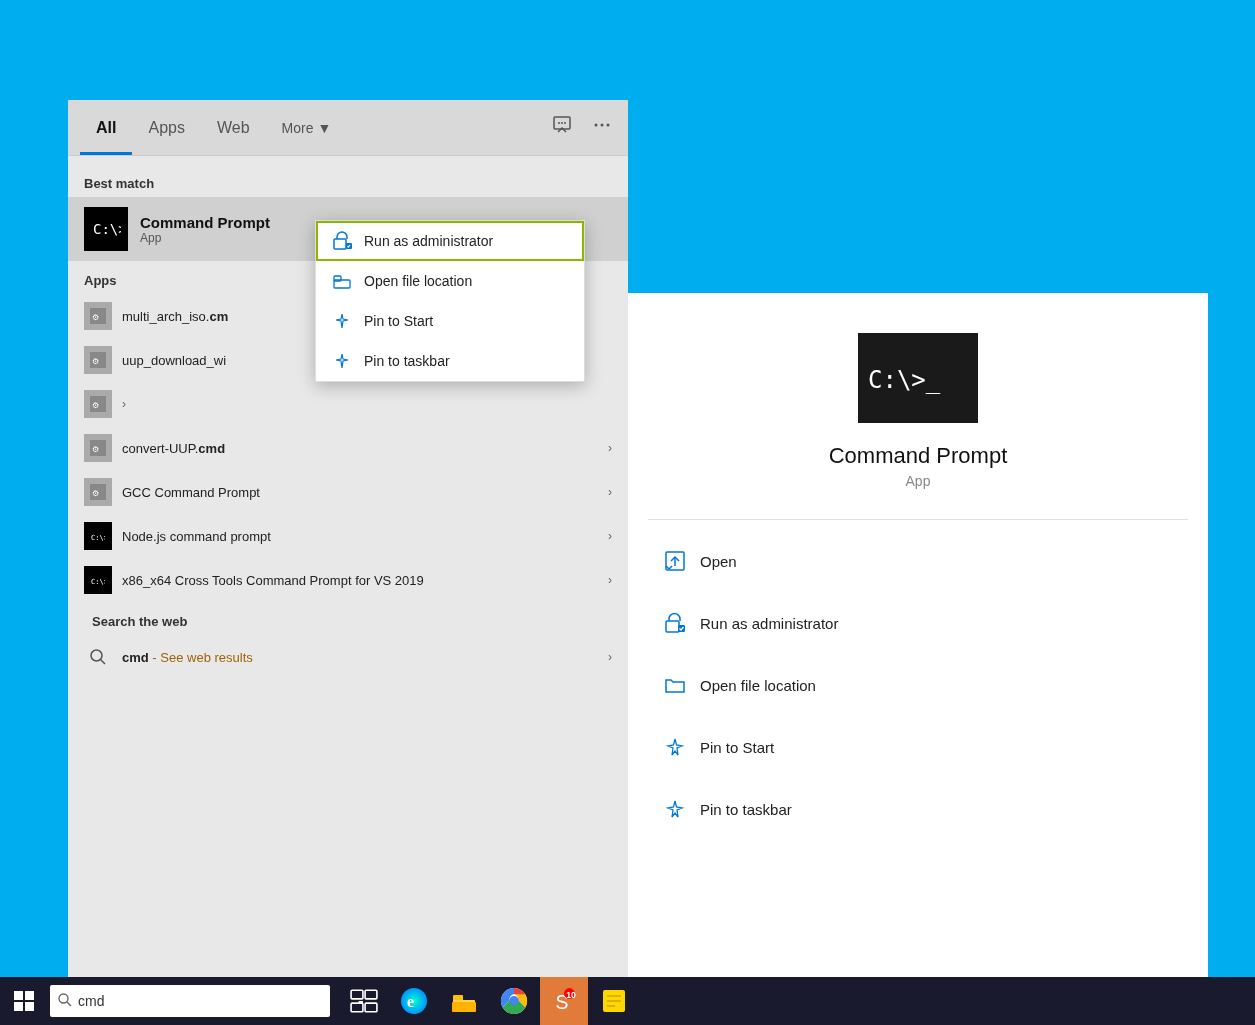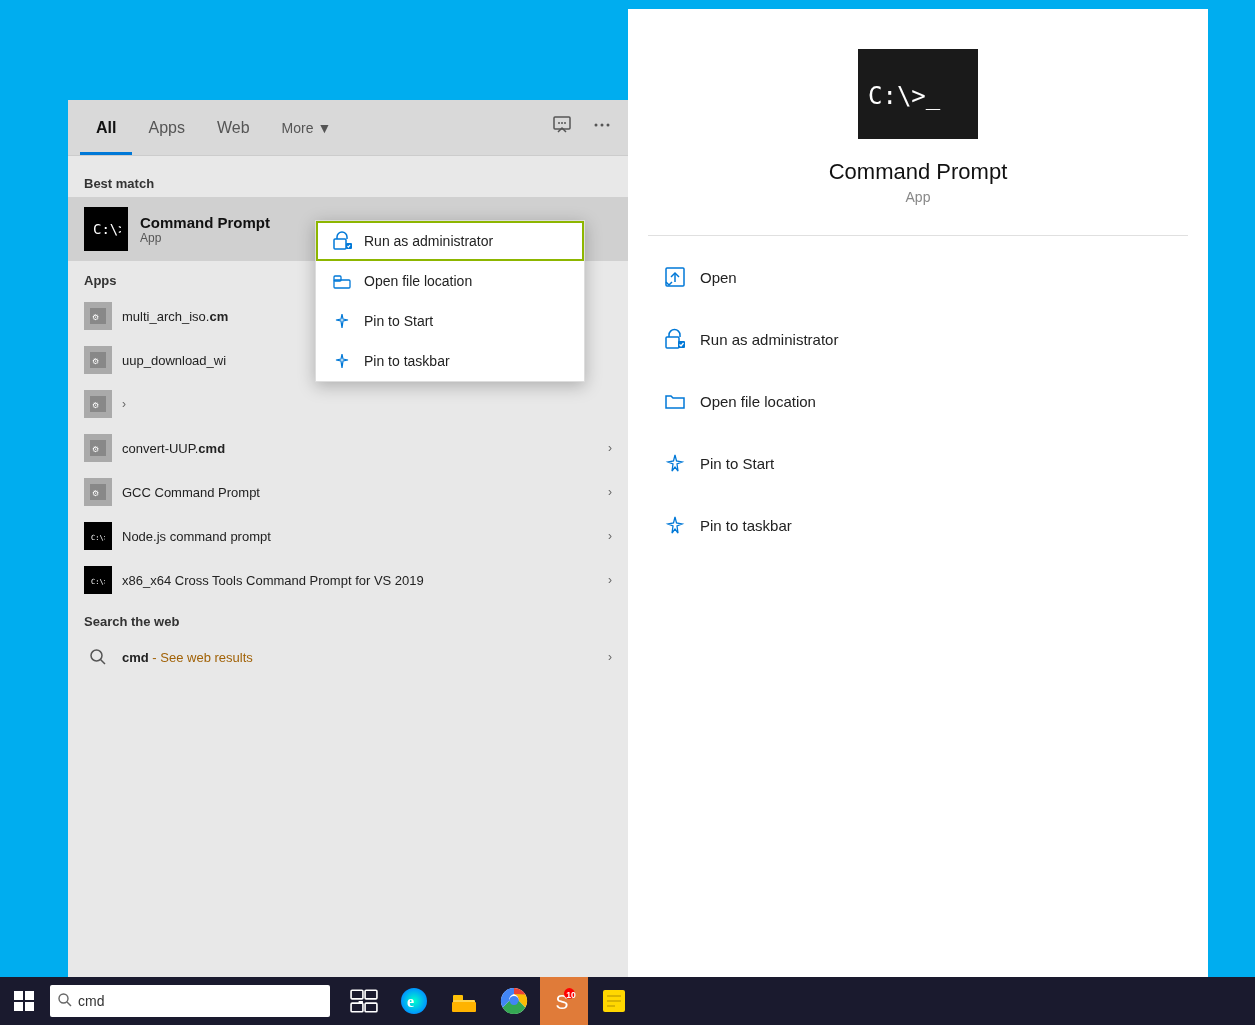--- a/index.html
+++ b/index.html
@@ -277,21 +277,21 @@
       color: #0078d7;
       flex-shrink: 0;
     }
 
     
     .right-panel {
       position: absolute;
       bottom: 48px;
       left: 628px;
       width: 580px;
-      height: 968px;
+      height: 684px;
       background: white;
       display: flex;
       flex-direction: column;
       align-items: center;
       padding: 40px 20px 8px 20px;
       z-index: 20;
     }
     .right-panel-app-icon {
       width: 120px;
       height: 90px;
@@ -346,20 +346,21 @@
       gap: 2px;
       width: 20px;
       height: 20px;
     }
     .win-logo-cell {
       background: white;
     }
 
     .search-the-web {
       margin-top: 8px;
+      margin-left: 8px;
     }
 
     .cmd-highlight {
       font-weight: 700;
     }
     .web-subtitle {
       color: #a16207;
       font-weight: 400;
     }
   </style>

